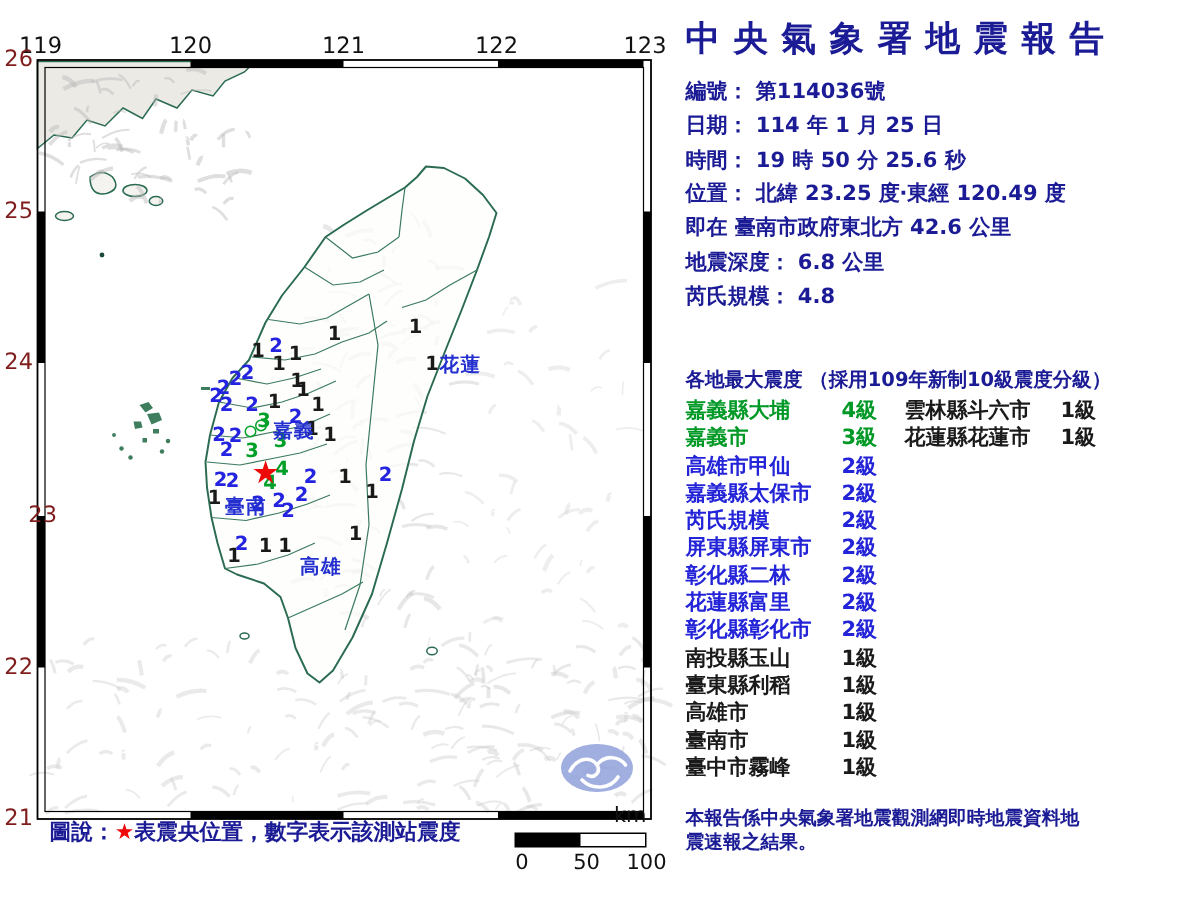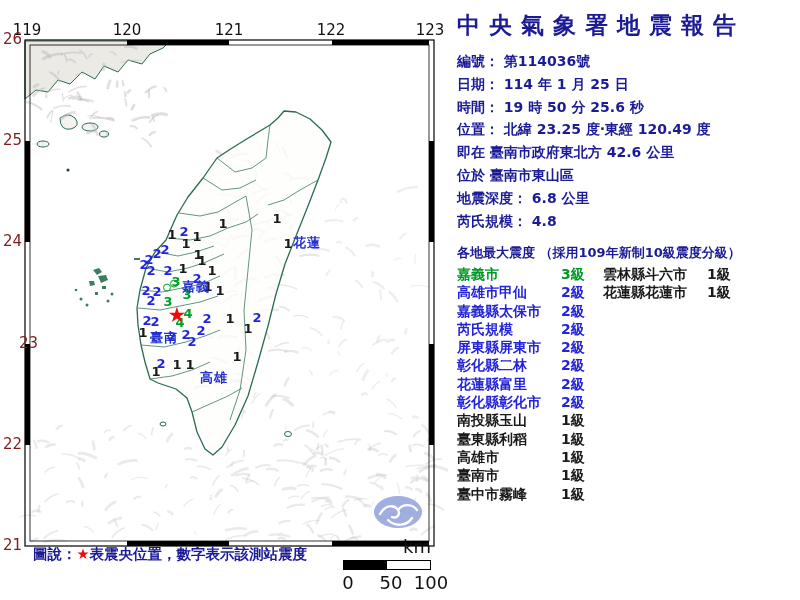--- a/index.html
+++ b/index.html
@@ -12,21 +12,21 @@
   .lat-tick{position:absolute;width:22px;text-align:right;transform:translateY(-55%);font-size:15px;color:#7f1d1d;}
   .mk{position:absolute;transform:translate(-50%,-55%);font-weight:bold;font-size:13px;line-height:13px;}
   .mk.k{color:#1a1a1a;}
   .mk.b{color:#2323e0;}
   .mk.g{color:#00a028;}
   .mk.circ{width:6px;height:6px;border:1.6px solid #00a028;border-radius:50%;background:transparent;}
   .city{position:absolute;transform:translate(0,-55%);font-weight:bold;font-size:13px;color:#2330cf;letter-spacing:1px;white-space:nowrap;}
   #epicenter{position:absolute;transform:translate(-50%,-52%);color:#ef0a0a;font-size:21px;line-height:21px;}
   #map-legend{position:absolute;left:33px;top:545px;font-size:14.5px;font-weight:bold;color:#1b1b96;white-space:nowrap;}
   #map-legend .star{color:#ef0a0a;}
-  #scalebar{position:absolute;left:338px;top:536px;width:95px;font-size:18px;color:#111;}
+  #scalebar{position:absolute;left:338px;top:536px;width:95px;font-size:14px;color:#111;}
   #scalebar .unit{text-align:right;padding-right:2px;}
   #sb-bar{position:relative;margin-top:3px;margin-left:5px;width:86px;height:8px;border:1px solid #000;background:#fff;}
   #sb-fill{position:absolute;left:0;top:0;width:50%;height:100%;background:#000;}
   #sb-ticks{position:relative;margin-left:5px;height:16px;}
   #sb-ticks span{position:absolute;transform:translateX(-50%);top:2px;}
   
   #panel{position:absolute;left:450px;top:0;width:350px;height:600px;color:#1b1b96;}
   #report-title{position:absolute;left:7px;top:10px;font-size:23px;font-weight:bold;letter-spacing:9px;white-space:nowrap;}
   #report-lines{position:absolute;left:7px;top:50px;font-size:14px;font-weight:bold;}
   #report-lines .rline{height:22.8px;line-height:22.8px;white-space:nowrap;}
@@ -561,39 +561,40 @@
   </div>
 
   <div id="panel">
     <div id="report-title">中央氣象署地震報告</div>
     <div id="report-lines">
         <div class="rline">編號： 第114036號</div>
         <div class="rline">日期： 114 年 1 月 25 日</div>
         <div class="rline">時間： 19 時 50 分 25.6 秒</div>
         <div class="rline">位置： 北緯 23.25 度‧東經 120.49 度</div>
         <div class="rline">即在 臺南市政府東北方 42.6 公里</div>
-        <div class="rline">位於 臺南市東山區</div>
         <div class="rline">地震深度： 6.8 公里</div>
         <div class="rline">芮氏規模： 4.8</div>
       </div>
     <div id="intensity-header">各地最大震度 （採用109年新制10級震度分級）</div>
     <div id="icol1" class="icol">
+        <div class="irow g"><span class="nm">嘉義縣大埔</span><span class="lv">4級</span></div>
         <div class="irow g"><span class="nm">嘉義市</span><span class="lv">3級</span></div>
         <div class="irow b"><span class="nm">高雄市甲仙</span><span class="lv">2級</span></div>
         <div class="irow b"><span class="nm">嘉義縣太保市</span><span class="lv">2級</span></div>
         <div class="irow b"><span class="nm">芮氏規模</span><span class="lv">2級</span></div>
         <div class="irow b"><span class="nm">屏東縣屏東市</span><span class="lv">2級</span></div>
         <div class="irow b"><span class="nm">彰化縣二林</span><span class="lv">2級</span></div>
         <div class="irow b"><span class="nm">花蓮縣富里</span><span class="lv">2級</span></div>
         <div class="irow b"><span class="nm">彰化縣彰化市</span><span class="lv">2級</span></div>
         <div class="irow k"><span class="nm">南投縣玉山</span><span class="lv">1級</span></div>
         <div class="irow k"><span class="nm">臺東縣利稻</span><span class="lv">1級</span></div>
         <div class="irow k"><span class="nm">高雄市</span><span class="lv">1級</span></div>
         <div class="irow k"><span class="nm">臺南市</span><span class="lv">1級</span></div>
         <div class="irow k"><span class="nm">臺中市霧峰</span><span class="lv">1級</span></div>
       </div>
     <div id="icol2" class="icol">
         <div class="irow k"><span class="nm">雲林縣斗六市</span><span class="lv">1級</span></div>
         <div class="irow k"><span class="nm">花蓮縣花蓮市</span><span class="lv">1級</span></div>
       </div>
+    <div id="report-note">本報告係中央氣象署地震觀測網即時地震資料地震速報之結果。</div>
   </div>
 
 </div>
 
 </body></html>

